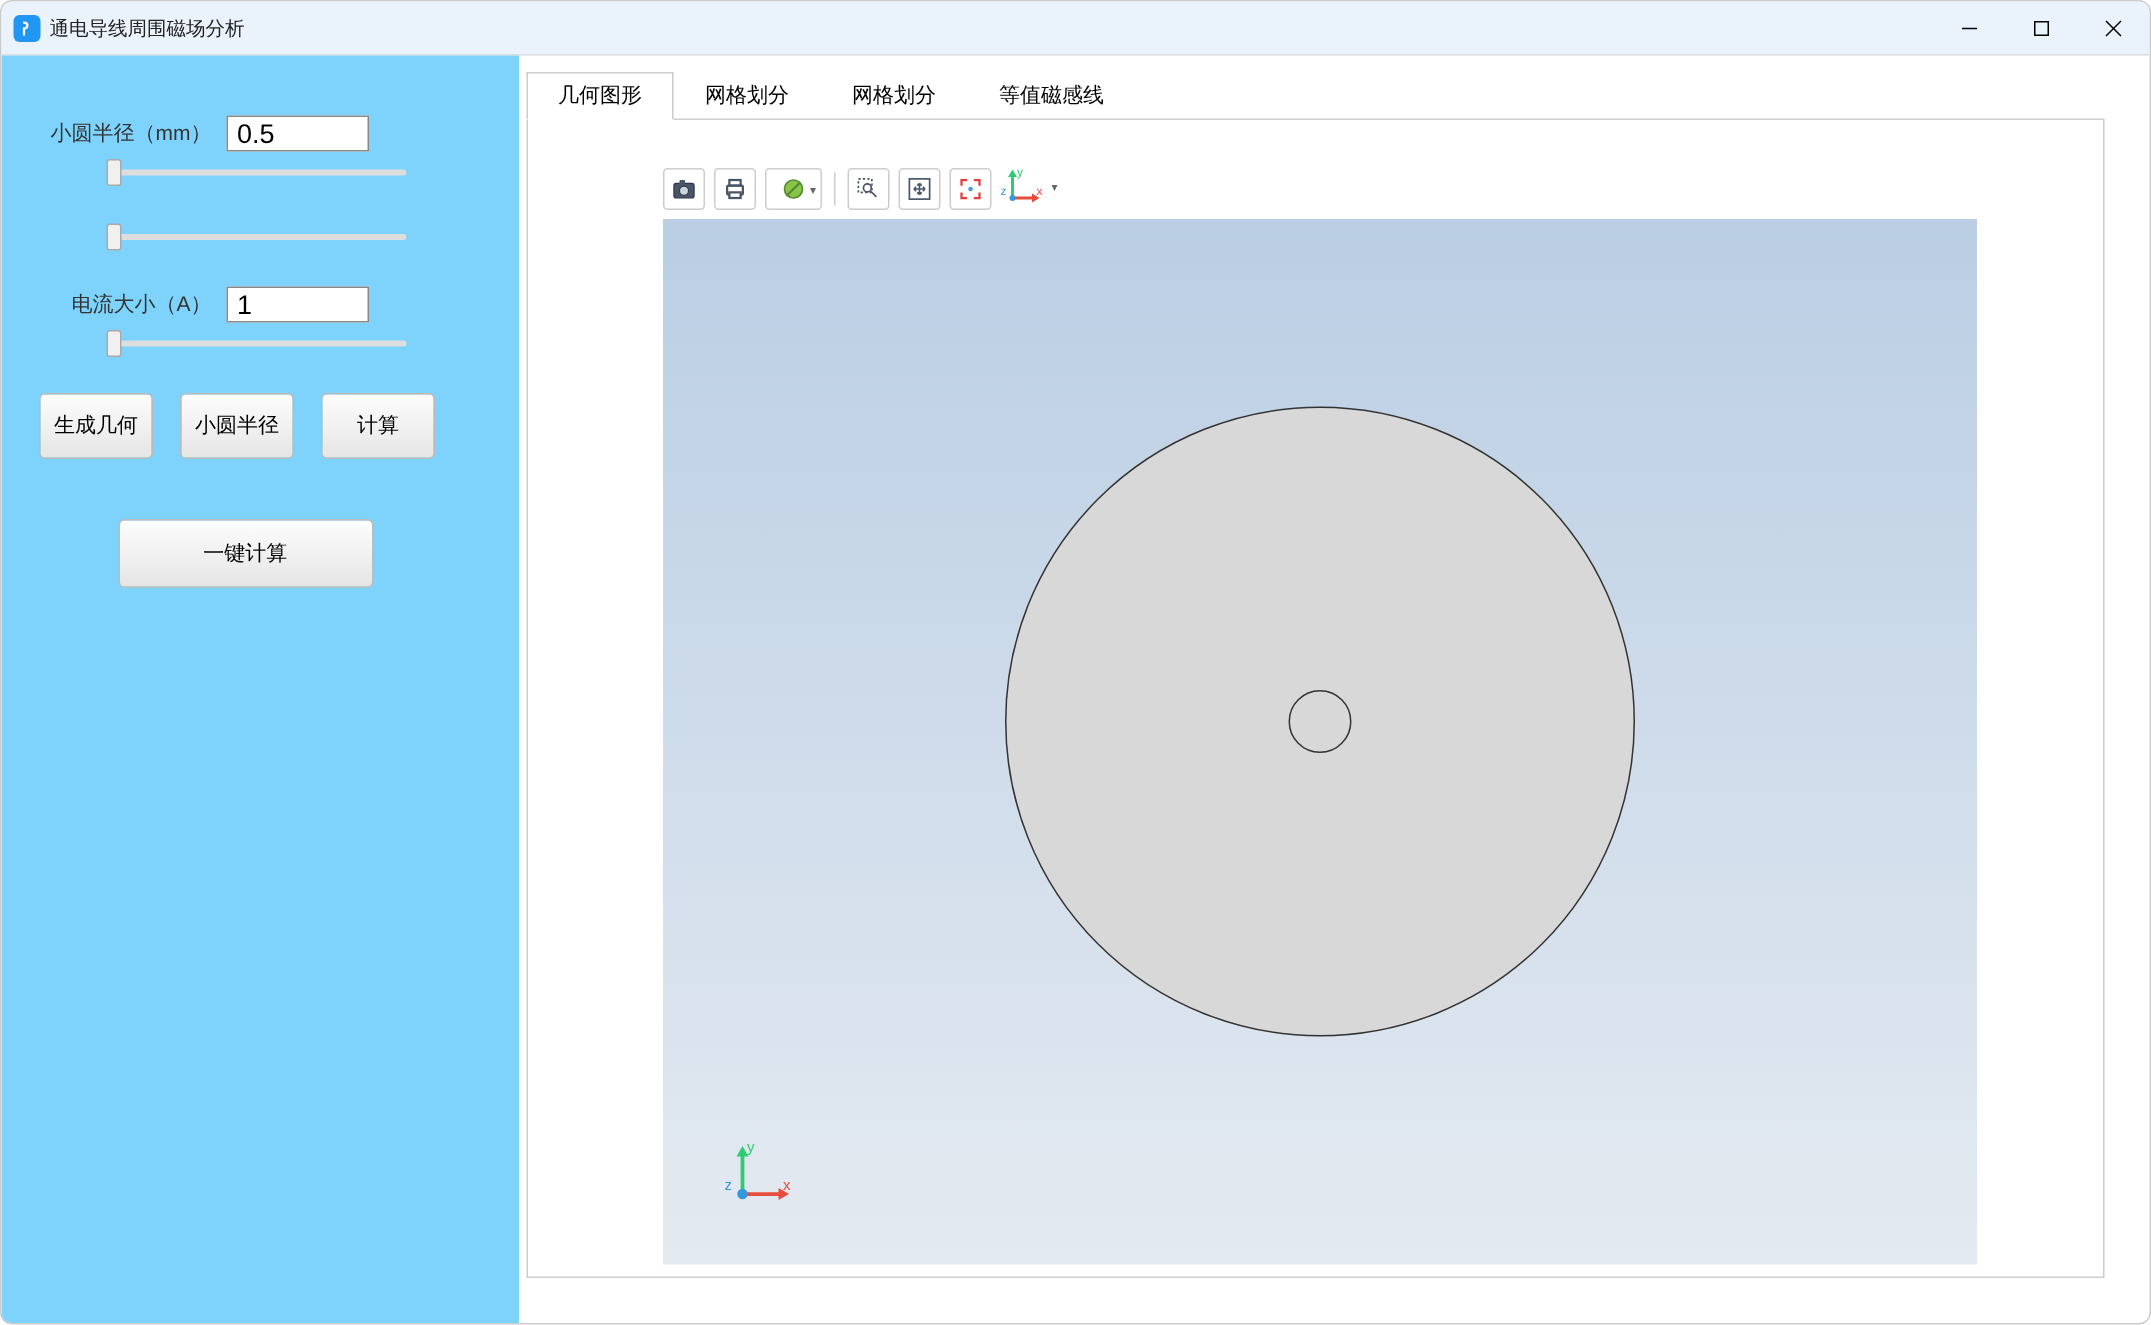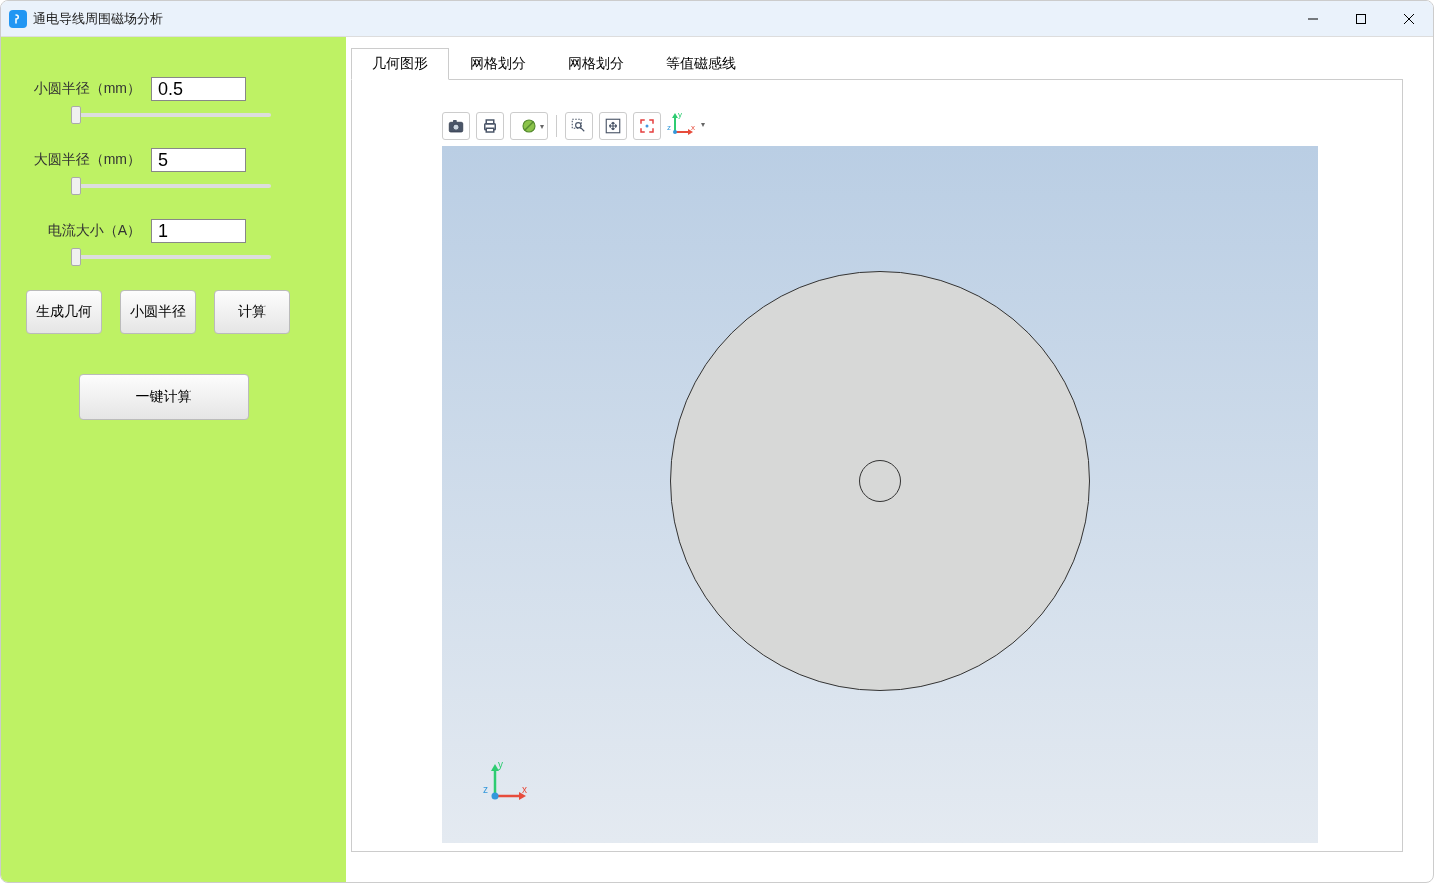--- a/index.html
+++ b/index.html
@@ -34,21 +34,21 @@
 .titlebar-right { display: flex; }
 .winbtn {
   width: 48px; height: 34px;
   display: flex; align-items: center; justify-content: center;
   cursor: pointer;
 }
 .main { display: flex; height: calc(100% - 36px); }
 .sidebar {
   width: 345px;
   padding: 40px 50px 0 30px;
-  background: #bef264;
+  background: #7dd3fc;
 }
 .param-row {
   display: flex; align-items: center;
   gap: 10px;
   margin-bottom: 4px;
 }
 .param-label { color: #333; font-size: 14px; width: 110px; text-align: right; }
 .param-input {
   border: 1px solid #888;
   height: 24px; width: 95px;
@@ -207,24 +207,20 @@
 
 <div class="main">
   <div class="sidebar">
 
     <div class="param-row">
       <span class="param-label">小圆半径（mm）</span>
       <input class="param-input" value="0.5" style="">
     </div>
     <div class="slider-wrap"><input type="range" class="slider" min="0" max="100" value="0" style=""></div>
 
-    <div class="param-row">
-      <span class="param-label">大圆半径（mm）</span>
-      <input class="param-input" value="5" style="">
-    </div>
     <div class="slider-wrap"><input type="range" class="slider" min="0" max="100" value="0" style=""></div>
 
     <div class="param-row">
       <span class="param-label">电流大小（A）</span>
       <input class="param-input" value="1" style="">
     </div>
     <div class="slider-wrap"><input type="range" class="slider" min="0" max="100" value="0" style=""></div>
 
     <div class="button-row">
       <button class="btn btn-sm">生成几何</button>

